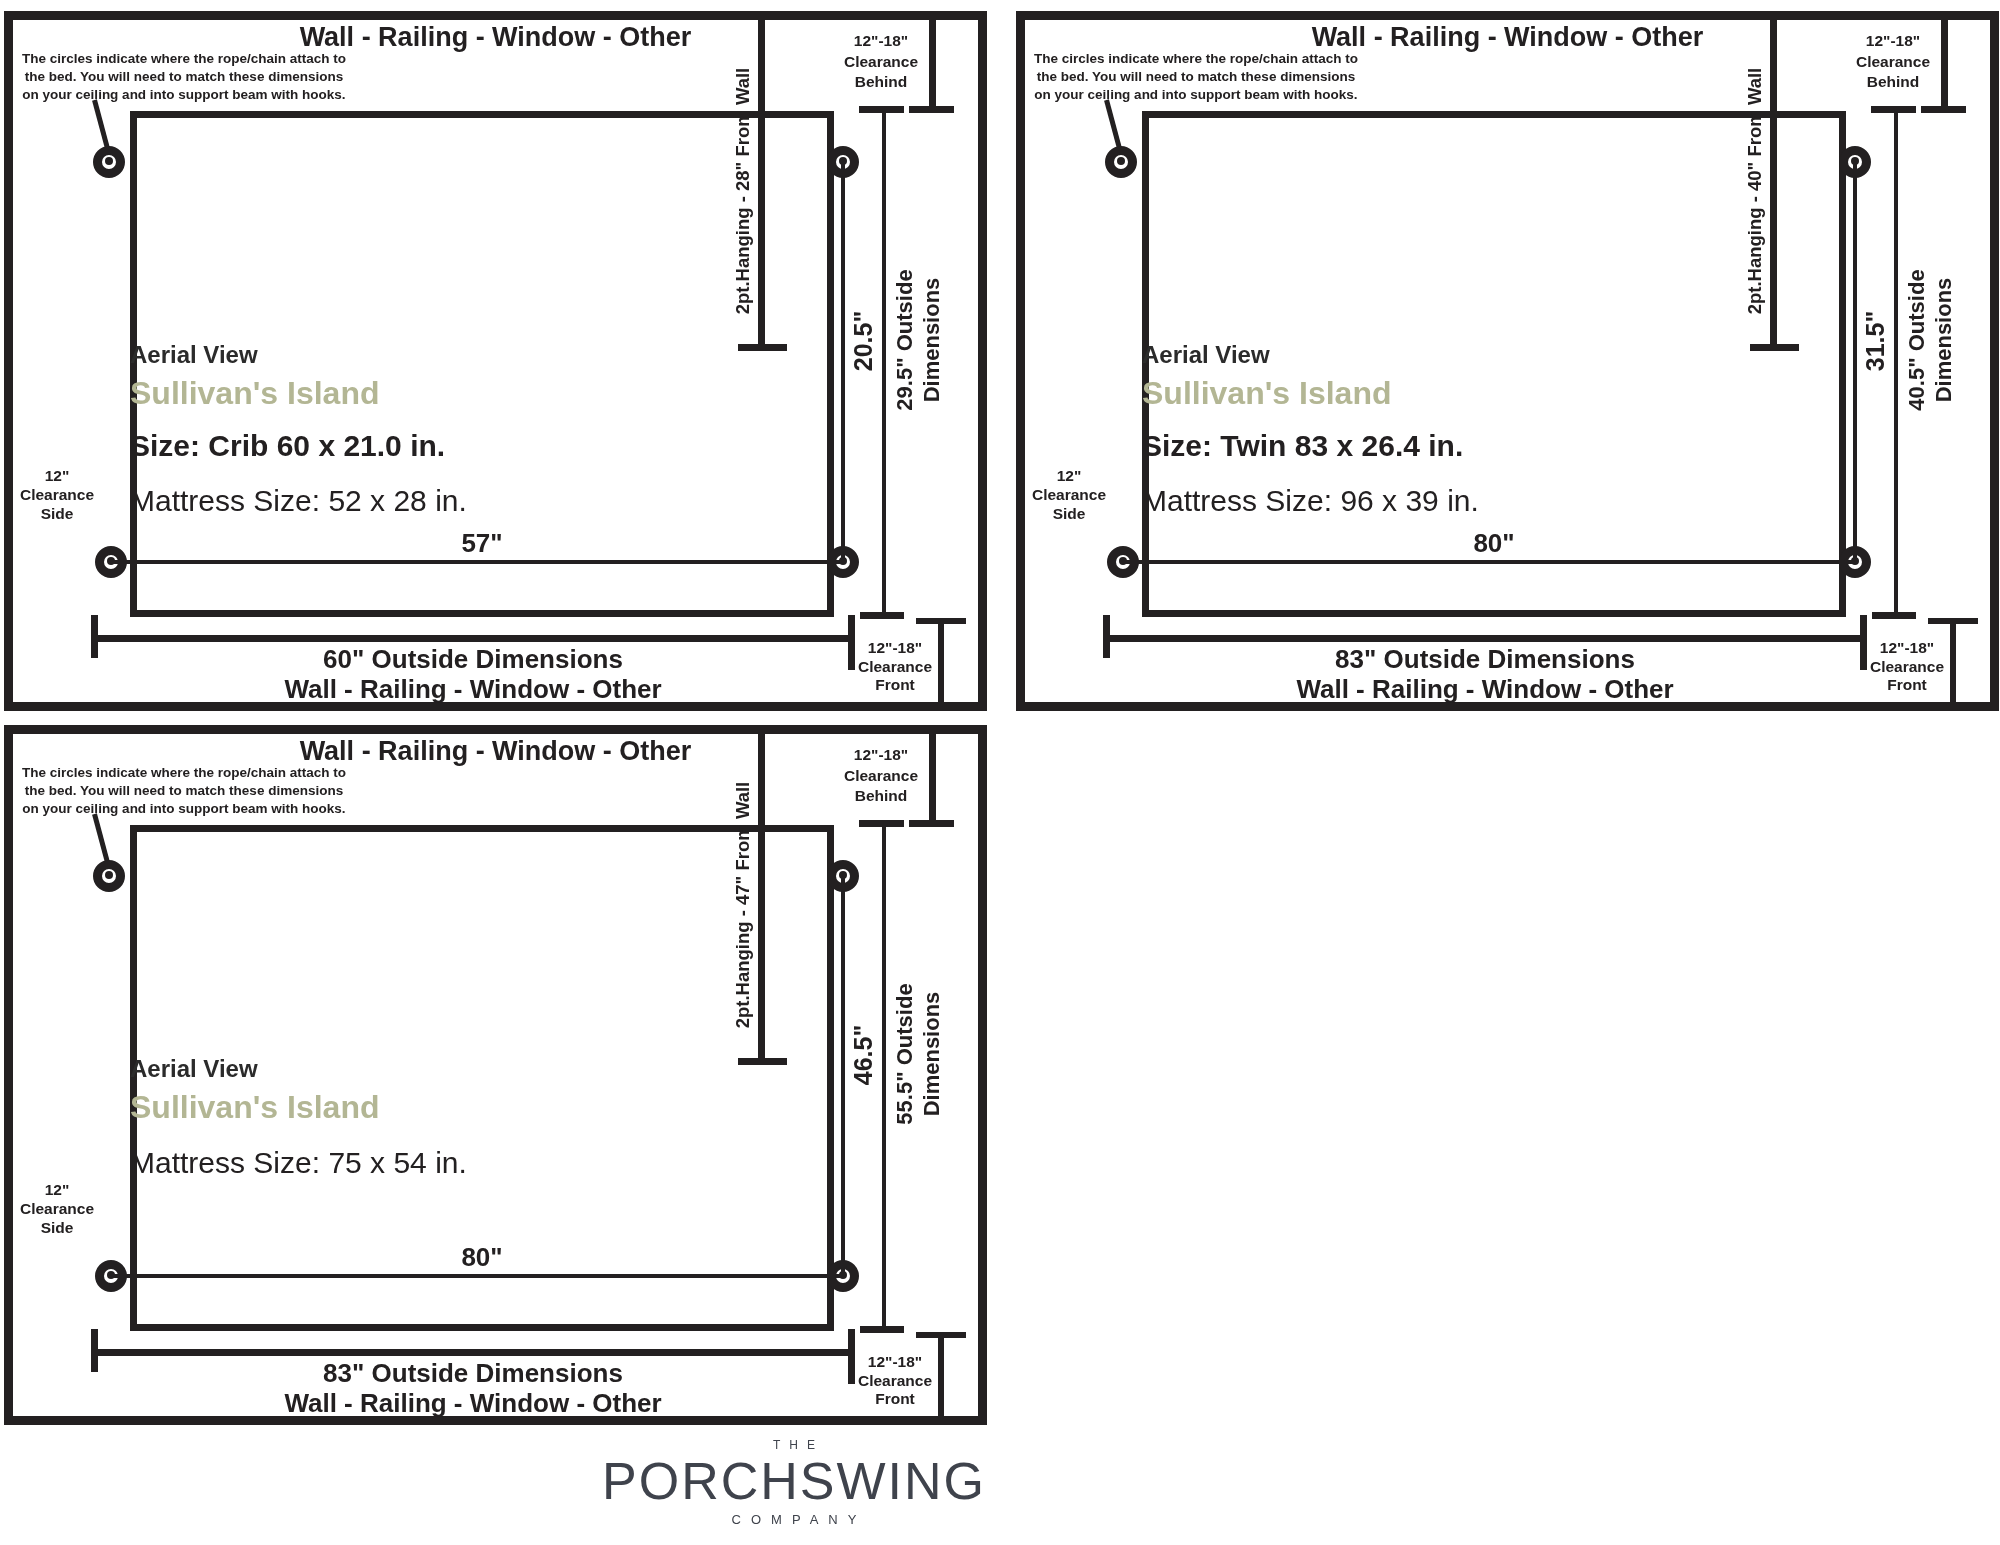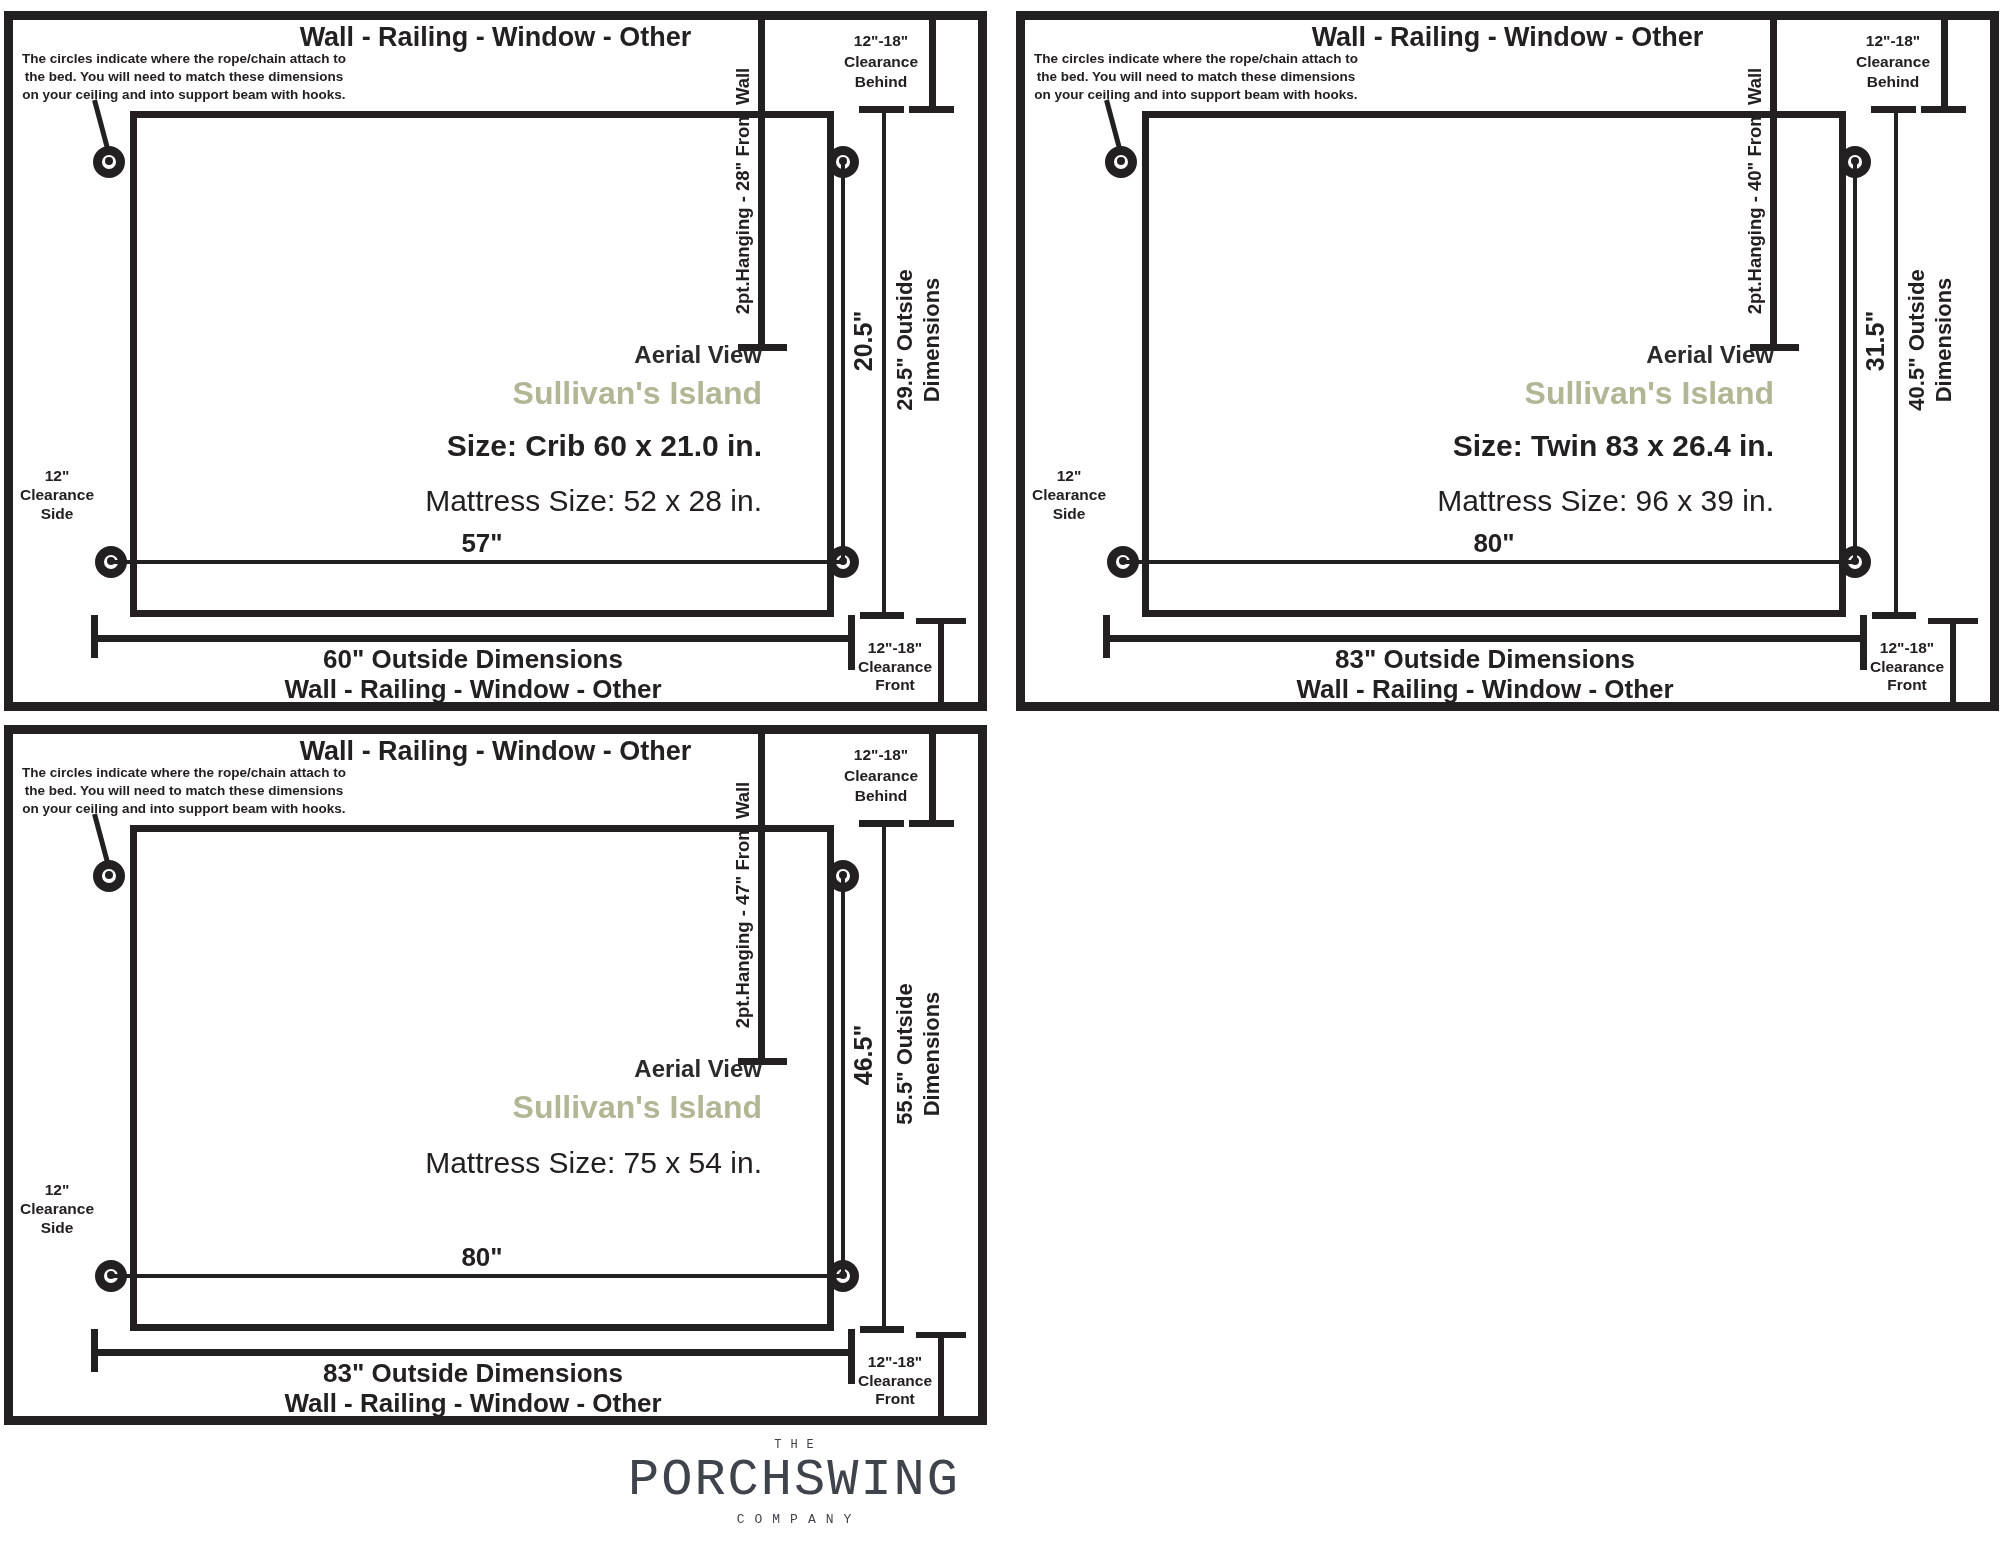--- a/index.html
+++ b/index.html
@@ -65,29 +65,29 @@
   .t-bot-l{left:78px;top:595px;width:7px;height:43px;}
   .l-bot{left:78px;top:615px;width:764px;height:7px;}
   .t-bot-r{left:835px;top:595px;width:7px;height:55px;}
   .lab-bot1{left:0;top:624px;width:920px;text-align:center;font-size:26px;font-weight:700;}
   .lab-bot2{left:0;top:654px;width:920px;text-align:center;font-size:26px;font-weight:700;}
   
   .lab-front{left:812px;top:619px;width:140px;text-align:center;font-size:15.5px;line-height:18.5px;font-weight:700;}
   .l-front{left:925px;top:598px;width:6px;height:84px;}
   .t-front{left:903px;top:598px;width:50px;height:6px;}
   
-  .aerial{position:absolute;left:117px;top:320px;width:632px;text-align:right;}
+  .aerial{position:absolute;left:117px;top:320px;width:632px;text-align:left;}
   .a-view{font-size:24px;line-height:30px;font-weight:700;color:#2b2b2b;}
   .a-product{font-size:32px;line-height:40px;margin-top:3px;font-weight:700;color:var(--olive);}
   .a-size{font-size:30px;line-height:38px;margin-top:14px;font-weight:700;}
   .a-mattress{font-size:30px;line-height:38px;margin-top:17px;font-weight:400;}
 
   
   .logo{position:absolute;left:0;top:1438px;width:1588px;text-align:center;color:var(--logo);
-        font-family:Liberation Mono, monospace;}
+        font-family:Liberation Sans, sans-serif;}
   .logo-the{font-size:12px;letter-spacing:9px;text-indent:9px;}
   .logo-name{font-size:52px;letter-spacing:2px;line-height:54px;margin-top:2px;}
   .logo-co{font-size:13px;letter-spacing:10px;text-indent:10px;margin-top:4px;}
 </style>
 </head>
 <body>
 
 <div class="panel p-crib">
   <div class="wall-top">Wall - Railing - Window - Other</div>
 

